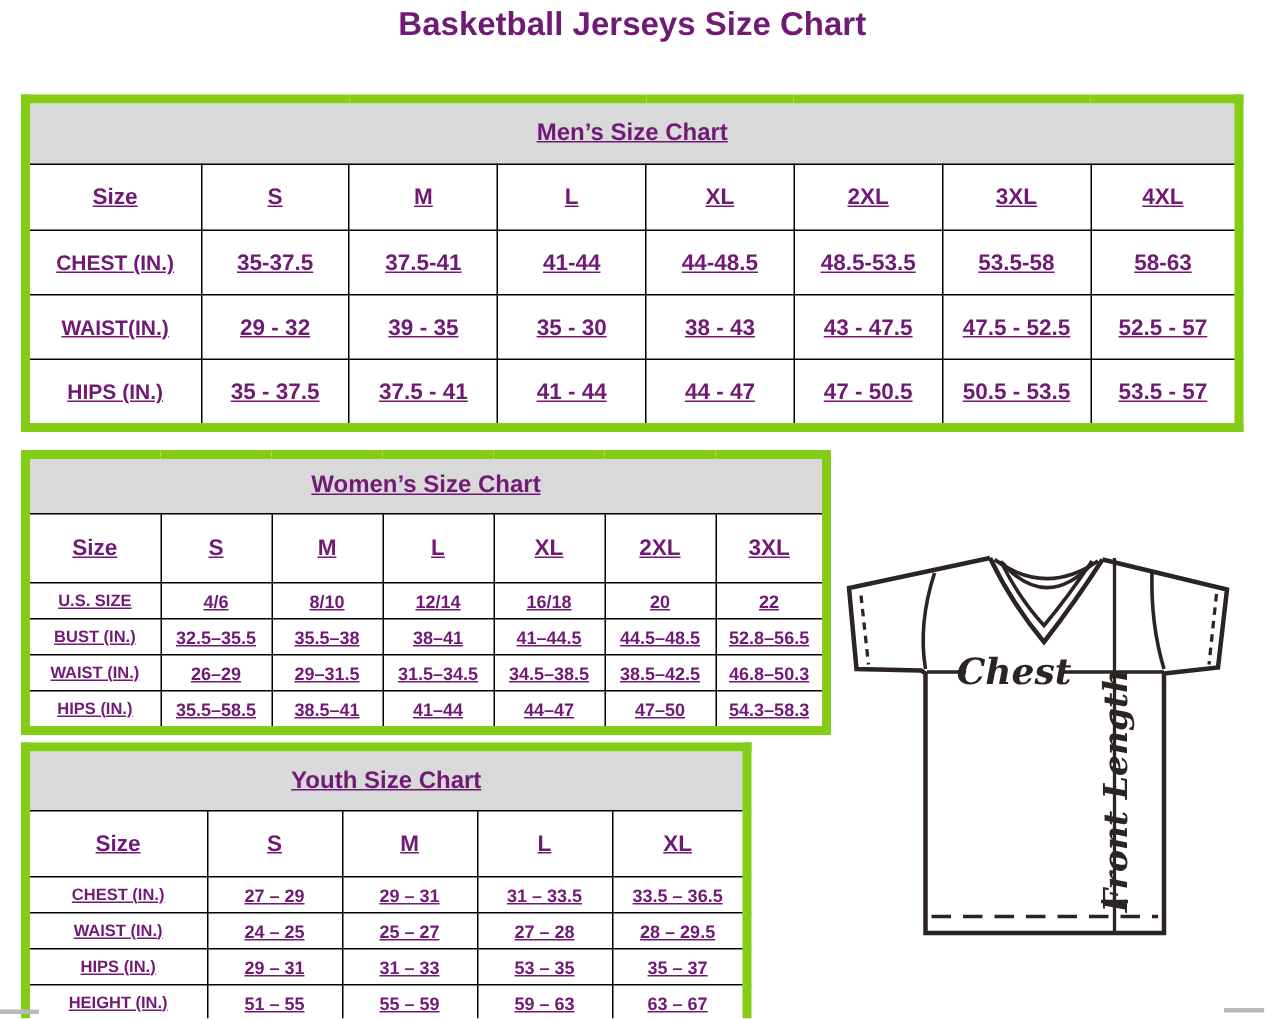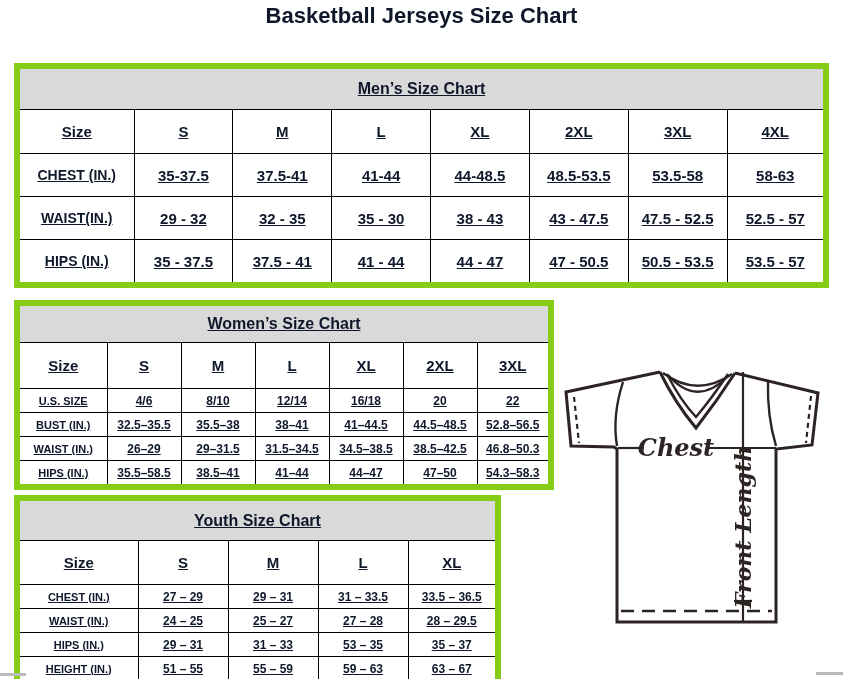--- a/index.html
+++ b/index.html
@@ -1,18 +1,18 @@
 <!DOCTYPE html>
 <html><head>
 <meta charset="utf-8">
 <style>
   html,body { margin:0; padding:0; background:#ffffff; }
   .page {
     position:relative; width:843px; height:679px; background:#ffffff;
-    font-family:"Liberation Sans", sans-serif; overflow:hidden; color:#0f172a;
+    font-family:"Liberation Sans", sans-serif; overflow:hidden; color:#701a75;
   }
   .page-title {
     position:absolute; top:3px; left:0; width:100%; margin:0;
     text-align:center; font-size:22px; font-weight:bold;
   }
   table.size-table {
     position:absolute; border-collapse:collapse; table-layout:fixed;
     background:#fff; border:6px solid #84cc16;text-decoration:underline;
   }
   table.size-table td, table.size-table th {
@@ -93,21 +93,21 @@
           <td>37.5-41</td>
           <td>41-44</td>
           <td>44-48.5</td>
           <td>48.5-53.5</td>
           <td>53.5-58</td>
           <td>58-63</td>
         </tr>
         <tr class="data-row">
           <td class="row-label">WAIST(IN.)</td>
           <td>29 - 32</td>
-          <td>32 - 35</td>
+          <td>39 - 35</td>
           <td>35 - 30</td>
           <td>38 - 43</td>
           <td>43 - 47.5</td>
           <td>47.5 - 52.5</td>
           <td>52.5 - 57</td>
         </tr>
         <tr class="data-row">
           <td class="row-label">HIPS (IN.)</td>
           <td>35 - 37.5</td>
           <td>37.5 - 41</td>

